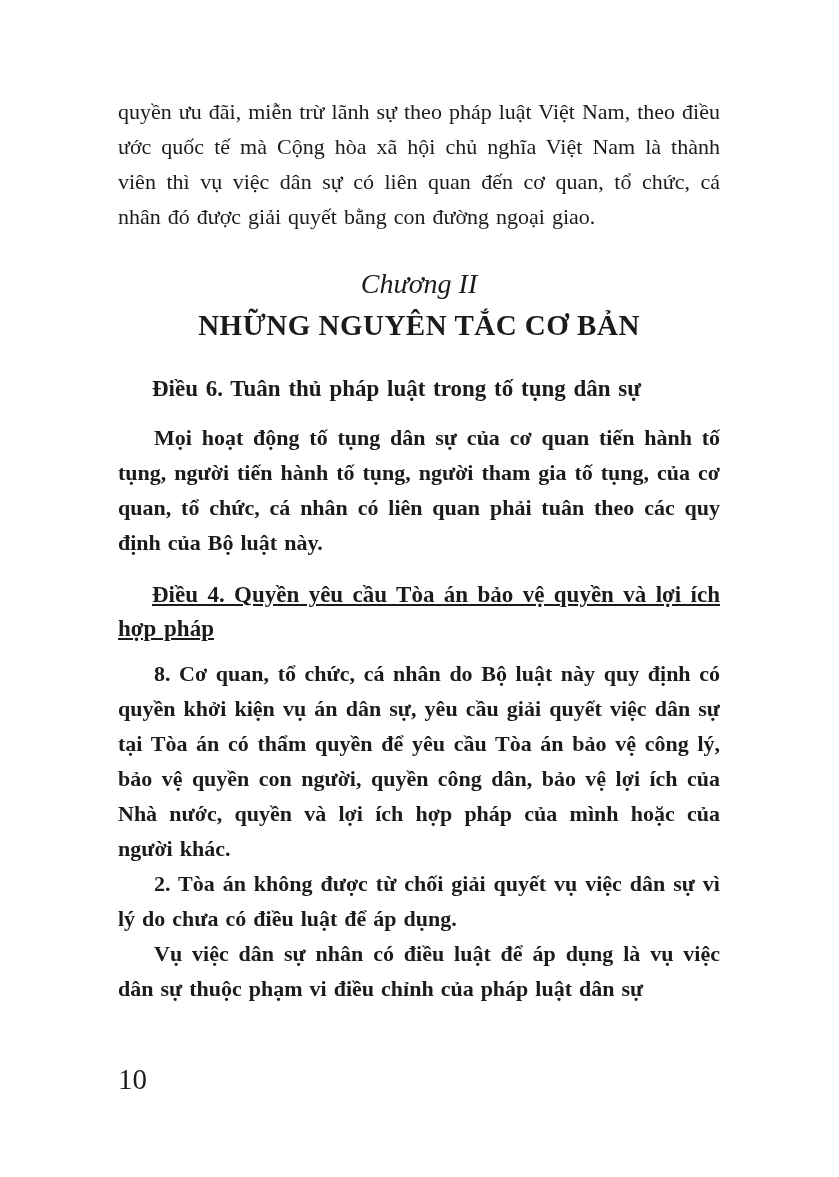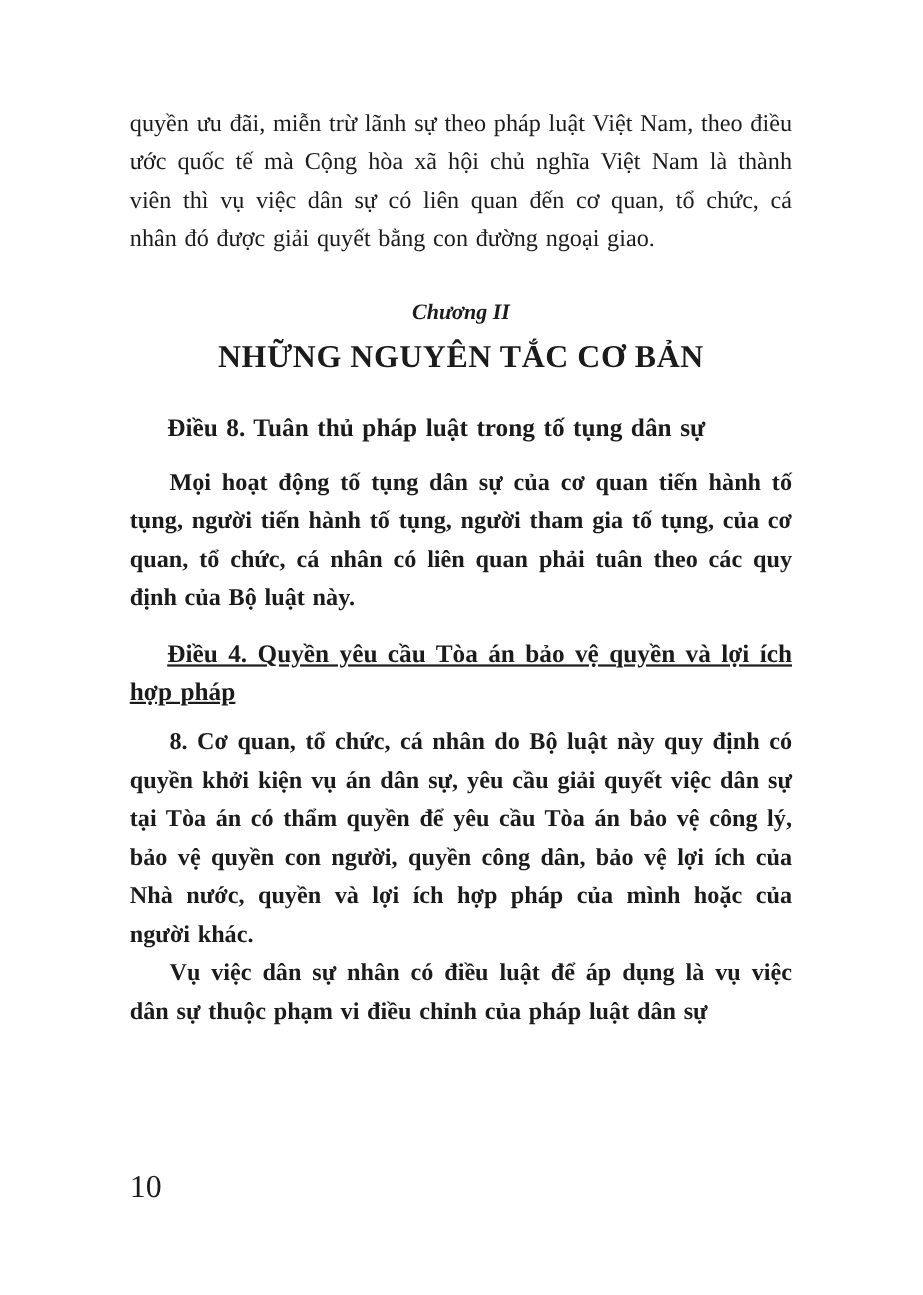--- a/index.html
+++ b/index.html
@@ -31,22 +31,22 @@
   }
   .para.indent {
     text-indent: 36px;
     font-weight: bold;
   }
   .chapter {
     margin-top: 30px;
     text-align: center;
   }
   .chapter-label {
-    font-size: 20px;
-    font-weight: bold;
+    font-size: 28px;
+    font-weight: normal;
     font-style: italic;
     line-height: 40px;
   }
   .chapter-title {
     font-size: 29px;
     font-weight: bold;
     line-height: 42px;
     letter-spacing: 0.5px;
   }
   .article-heading {
@@ -76,27 +76,28 @@
 <div class="page">
   <div class="content">
 
     <p class="para">quyền ưu đãi, miễn trừ lãnh sự theo pháp luật Việt Nam, theo điều ước quốc tế mà Cộng hòa xã hội chủ nghĩa Việt Nam là thành viên thì vụ việc dân sự có liên quan đến cơ quan, tổ chức, cá nhân đó được giải quyết bằng con đường ngoại giao.</p>
 
     <div class="chapter">
       <div class="chapter-label">Chương II</div>
       <div class="chapter-title">NHỮNG NGUYÊN TẮC CƠ BẢN</div>
     </div>
 
-    <h3 class="article-heading">Điều 8. Tuân thủ pháp luật trong tố tụng dân sự</h3>
+    <h3 class="article-heading">Điều 6. Tuân thủ pháp luật trong tố tụng dân sự</h3>
 
     <p class="para indent">Mọi hoạt động tố tụng dân sự của cơ quan tiến hành tố tụng, người tiến hành tố tụng, người tham gia tố tụng, của cơ quan, tổ chức, cá nhân có liên quan phải tuân theo các quy định của Bộ luật này.</p>
 
     <h3 class="article-heading second">Điều 4. Quyền yêu cầu Tòa án bảo vệ quyền và lợi ích hợp pháp</h3>
 
     <p class="para indent">8. Cơ quan, tổ chức, cá nhân do Bộ luật này quy định có quyền khởi kiện vụ án dân sự, yêu cầu giải quyết việc dân sự tại Tòa án có thẩm quyền để yêu cầu Tòa án bảo vệ công lý, bảo vệ quyền con người, quyền công dân, bảo vệ lợi ích của Nhà nước, quyền và lợi ích hợp pháp của mình hoặc của người khác.</p>
 
+    <p class="para indent">2. Tòa án không được từ chối giải quyết vụ việc dân sự vì lý do chưa có điều luật để áp dụng.</p>
 
     <p class="para indent">Vụ việc dân sự nhân có điều luật để áp dụng là vụ việc dân sự thuộc phạm vi điều chỉnh của pháp luật dân sự</p>
 
   </div>
 
   <div class="page-number">10</div>
 </div>
 
 </body></html>

